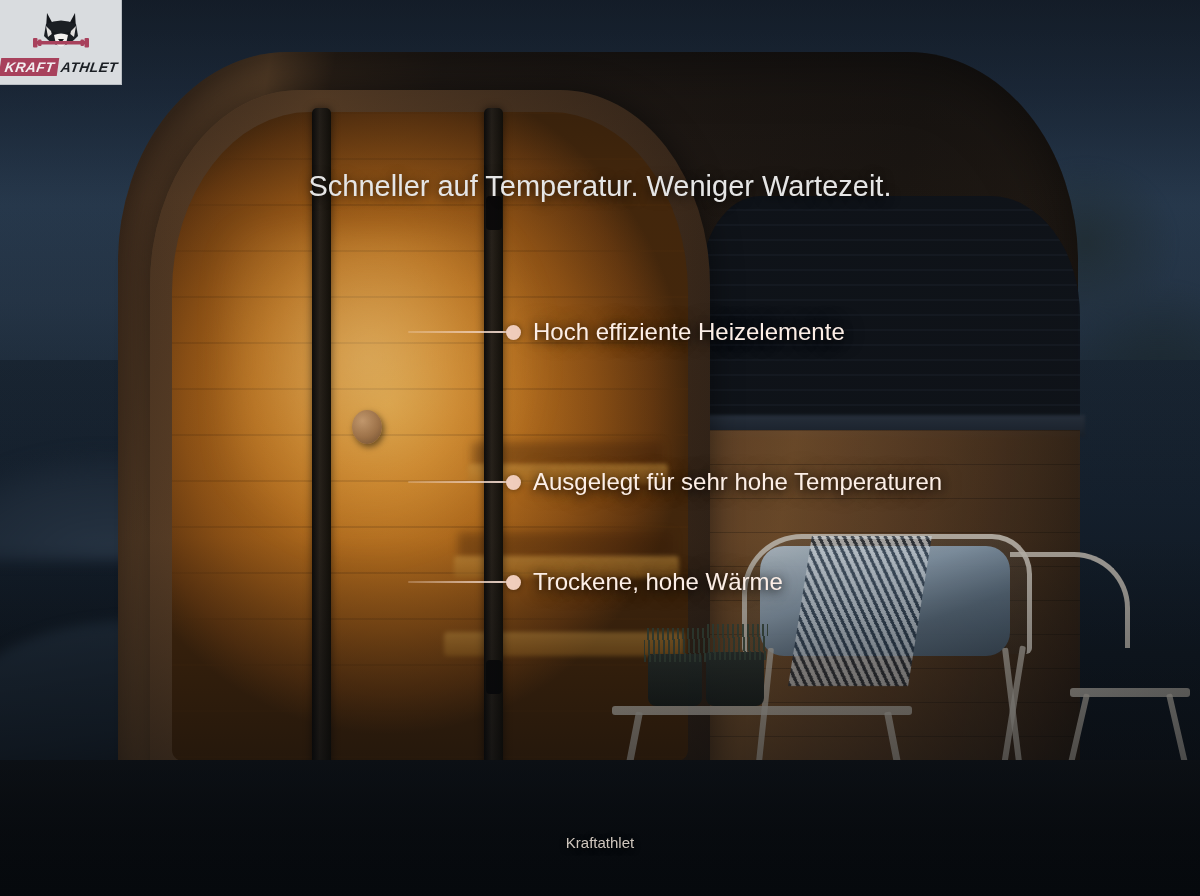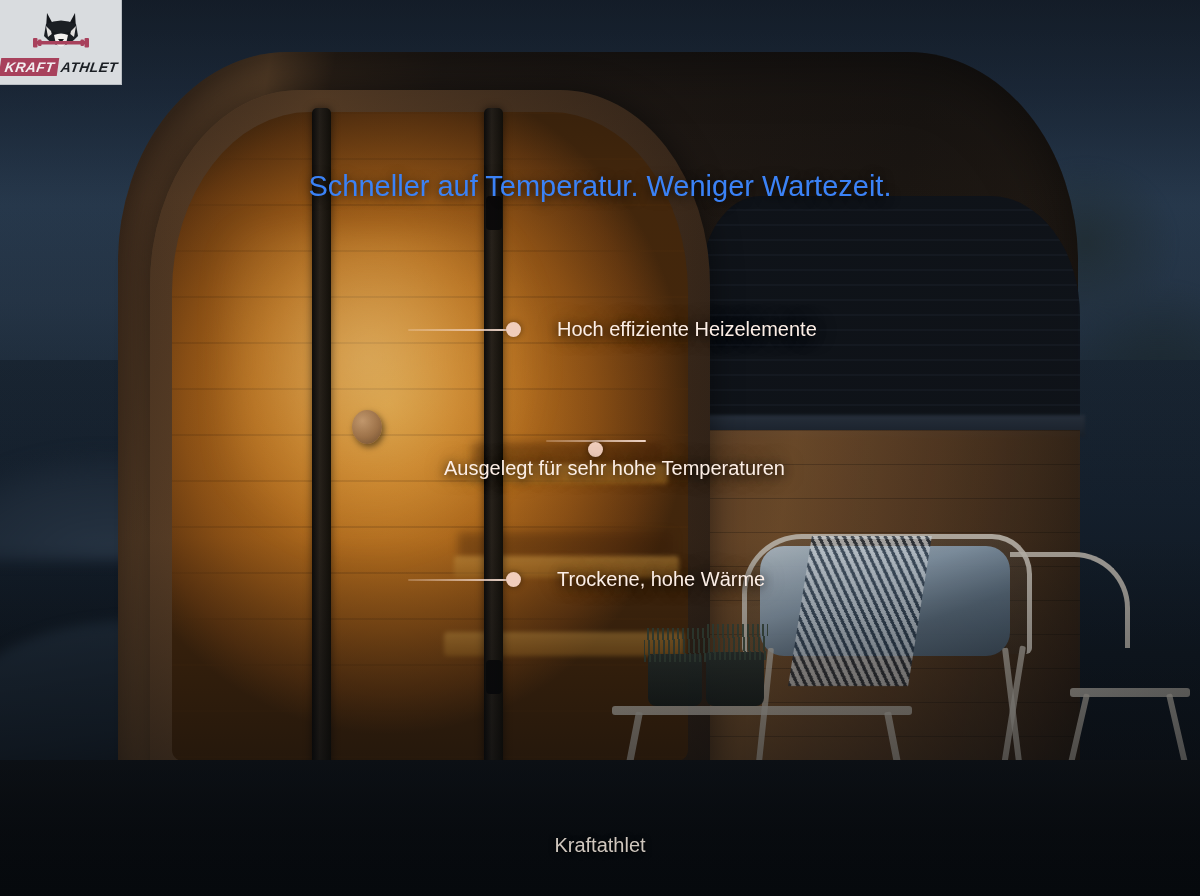--- a/index.html
+++ b/index.html
@@ -252,48 +252,48 @@
   .headline {
     position:absolute; left:0; right:0; top:88px;
     text-align:center;
     font-size:55px; line-height:1.05; font-weight:400;
     color:#f7dacd;
     text-shadow:0 2px 14px rgba(0,0,0,.75), 0 0 28px rgba(0,0,0,.45);
   }
   .subhead {
     position:absolute; left:0; right:0; top:170px;
     text-align:center;
-    font-size:29px; font-weight:400; color:#3b82f6;
+    font-size:29px; font-weight:400; color:#e5e5e5;
     text-shadow:0 2px 12px rgba(0,0,0,.8);
   }
 
   .features { position:absolute; left:0; top:0; width:1200px; height:896px; }
   .feature {
     position:absolute; left:408px;
     display:flex; align-items:center;
   }
   .feat-line {
     width:100px; height:2px;
     background:linear-gradient(90deg, rgba(247,221,208,.25) 0%, rgba(247,221,208,.95) 100%);
     border-radius:1px;
   }
   .feat-dot {
     width:15px; height:15px; border-radius:50%;
     background:#f0cdbc; margin-left:-2px;
     box-shadow:0 0 6px rgba(0,0,0,.45);
     flex:0 0 auto;
   }
   .feat-label {
-    margin-left:36px; font-size:20px; color:#fceee6; white-space:nowrap;
+    margin-left:12px; font-size:24px; color:#fceee6; white-space:nowrap;
     text-shadow:0 2px 10px rgba(0,0,0,.85), 0 0 20px rgba(0,0,0,.55);
   }
 
   .footer {
     position:absolute; left:0; right:0; top:834px;
-    text-align:center; font-size:20px; color:#cfc6bd;
+    text-align:center; font-size:15px; color:#cfc6bd;
     text-shadow:0 1px 6px rgba(0,0,0,.9);
   }
 </style>
 </head>
 <body>
 
 <div class="stage">
 
   <div class="photo">
     <div class="sky"></div>
@@ -391,21 +391,21 @@
     <p class="subhead">Schneller auf Temperatur. Weniger Wartezeit.</p>
 
     <div class="features">
 
       <div class="feature" style="top:318px;">
         <span class="feat-line"></span>
         <span class="feat-dot"></span>
         <span class="feat-label">Hoch effiziente Heizelemente</span>
       </div>
 
-      <div class="feature" style="top:440px;flex-direction:column;">
+      <div class="feature" style="top:468px;">
         <span class="feat-line"></span>
         <span class="feat-dot"></span>
         <span class="feat-label">Ausgelegt für sehr hohe Temperaturen</span>
       </div>
 
       <div class="feature" style="top:568px;">
         <span class="feat-line"></span>
         <span class="feat-dot"></span>
         <span class="feat-label">Trockene, hohe Wärme</span>
       </div>

